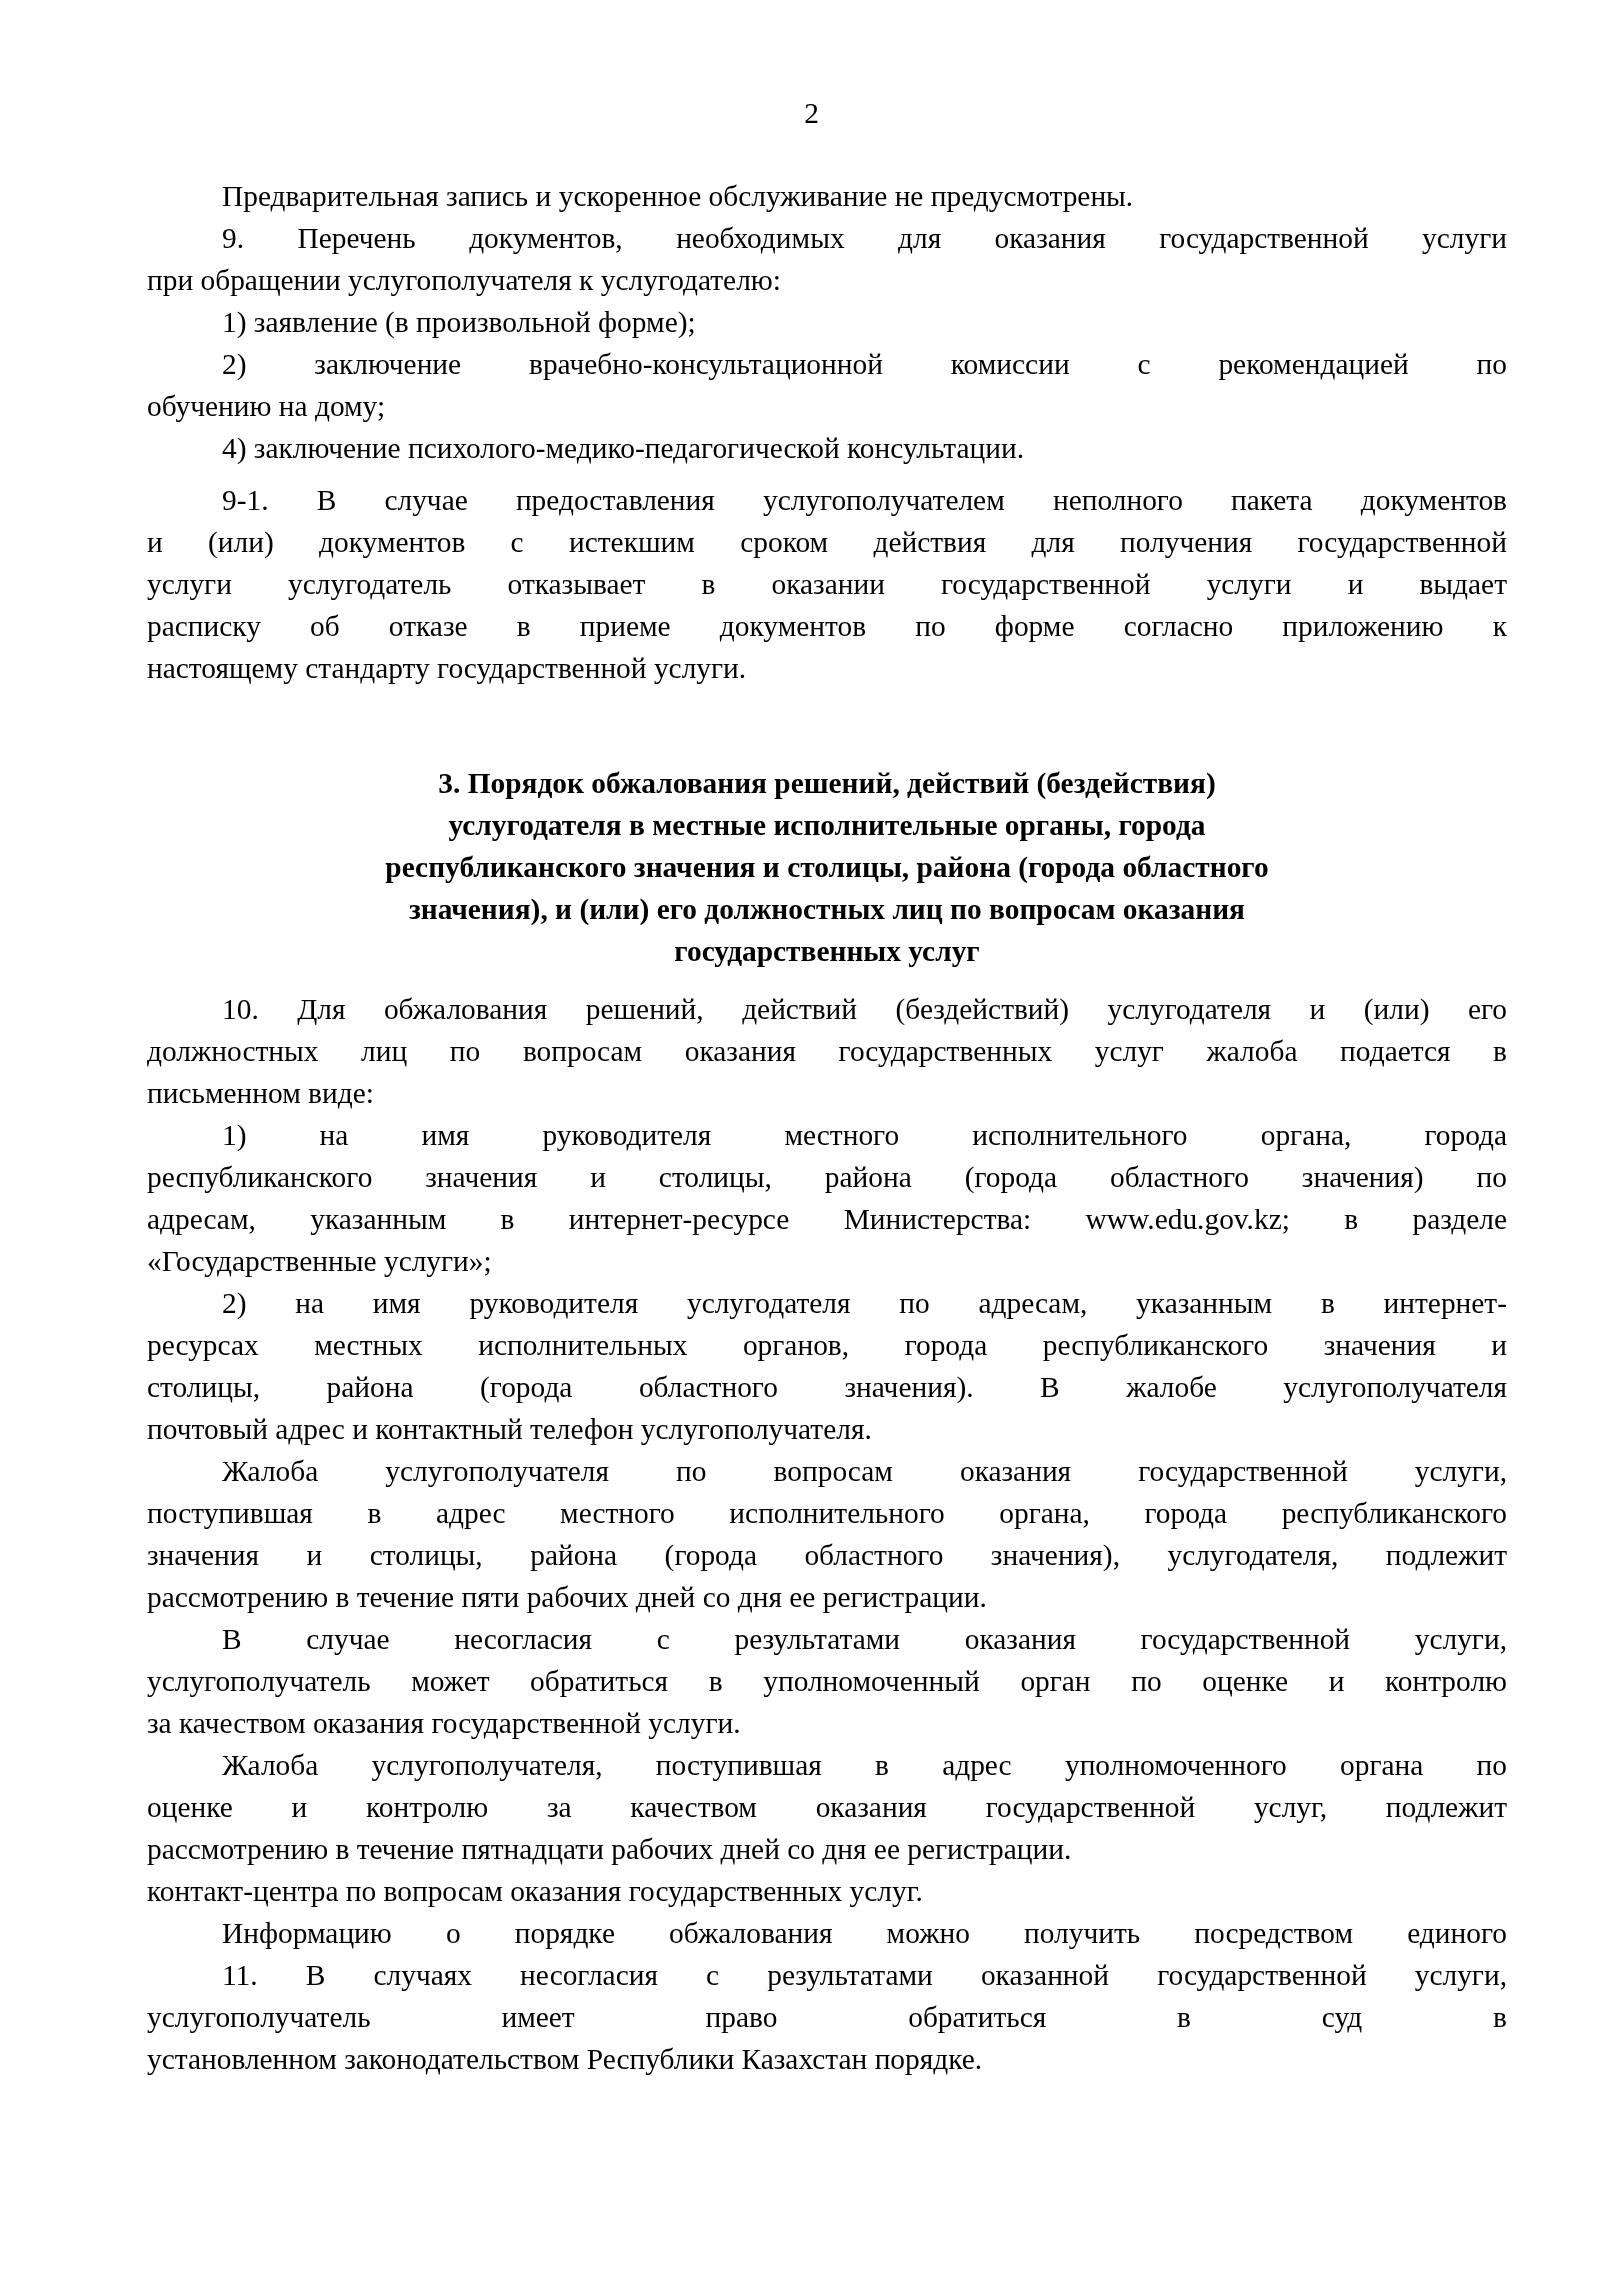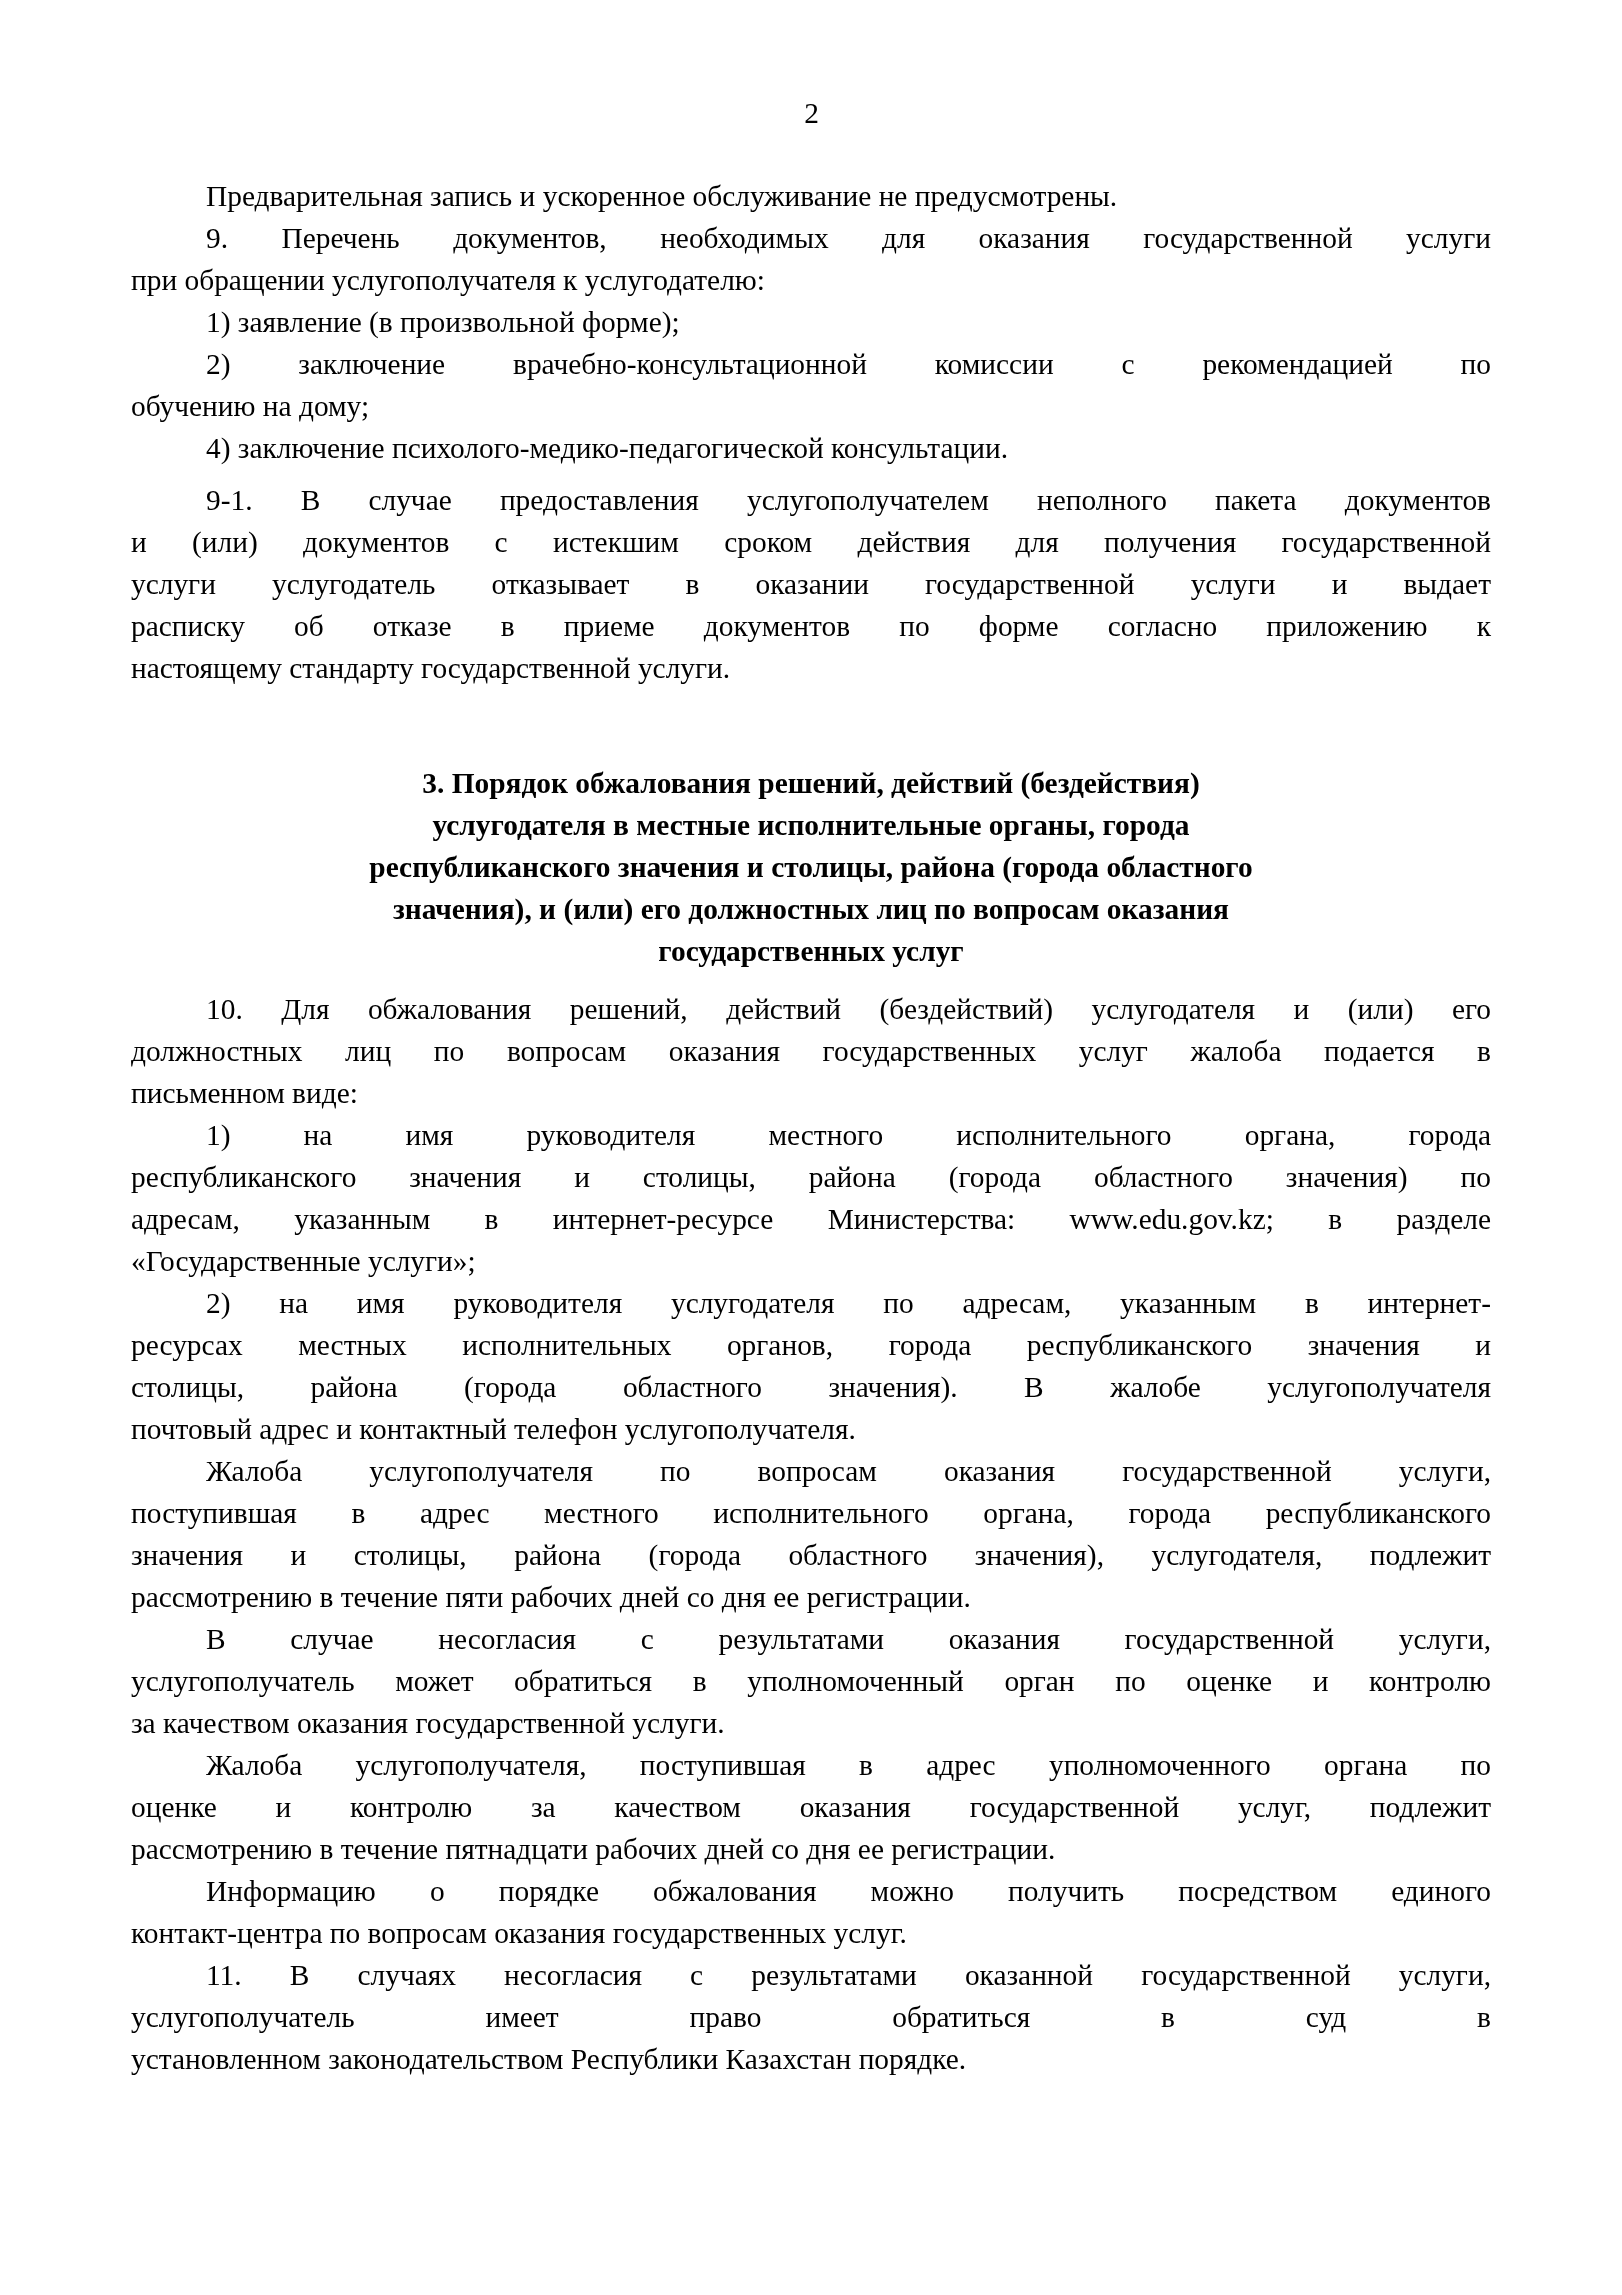--- a/index.html
+++ b/index.html
@@ -20,21 +20,21 @@
     position: absolute;
     top: 97px;
     left: 0;
     right: 0;
     text-align: center;
     font-size: 29.4px;
     line-height: 33px;
   }
   .content {
     position: absolute;
-    left: 131px;
+    left: 147px;
     top: 175px;
     width: 1360px;
     font-size: 29.4px;
     line-height: 42px;
   }
   .para { margin: 0; }
   .para.space-before { margin-top: 10px; }
   .line {
     text-align: justify;
     text-align-last: justify;
@@ -131,22 +131,22 @@
       <div class="line lastline">за качеством оказания государственной услуги.</div>
     </div>
 
     <div class="para">
       <div class="line firstline">Жалоба услугополучателя, поступившая в адрес уполномоченного органа по</div>
       <div class="line">оценке и контролю за качеством оказания государственной услуг, подлежит</div>
       <div class="line lastline">рассмотрению в течение пятнадцати рабочих дней со дня ее регистрации.</div>
     </div>
 
     <div class="para">
+      <div class="line lastline">контакт-центра по вопросам оказания государственных услуг.</div>
       <div class="line firstline">Информацию о порядке обжалования можно получить посредством единого</div>
-      <div class="line lastline">контакт-центра по вопросам оказания государственных услуг.</div>
     </div>
 
     <div class="para">
       <div class="line firstline">11. В случаях несогласия с результатами оказанной государственной услуги,</div>
       <div class="line">услугополучатель имеет право обратиться в суд в</div>
       <div class="line lastline">установленном законодательством Республики Казахстан порядке.</div>
     </div>
 
   </div>
 </div>

